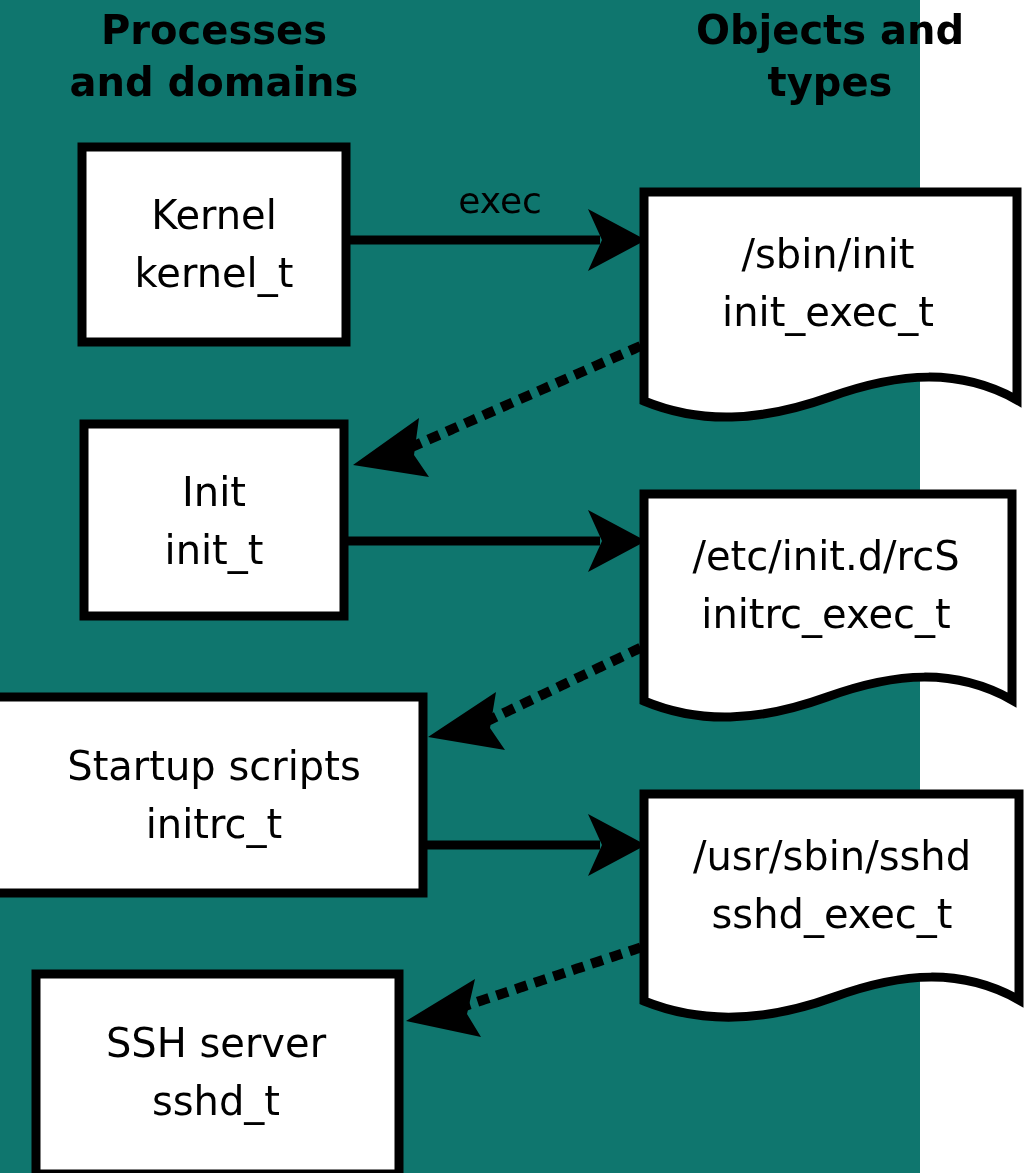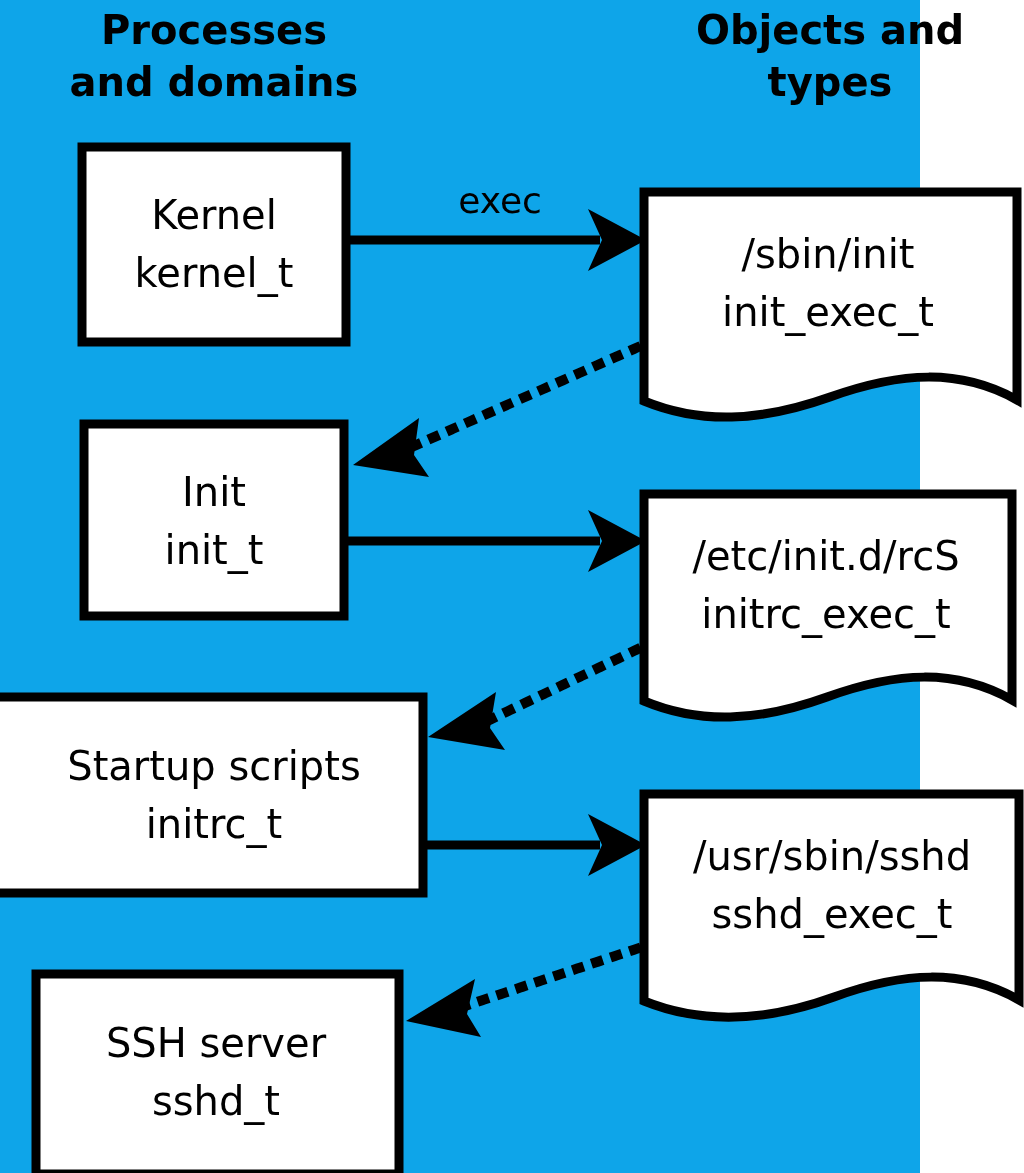--- a/index.html
+++ b/index.html
@@ -10,21 +10,21 @@
   body {
     width: 1024px;
     height: 1173px;
     overflow: hidden;
     font-family: "DejaVu Sans", sans-serif;
   }
   #diagram-root {
     position: relative;
     width: 920px;
     height: 1173px;
-    background: #0ea5e9;
+    background: #0f766e;
   }
   svg.canvas {
     position: absolute;
     top: 0;
     left: 0;
     width: 1024px;
     height: 1173px;
     display: block;
   }
   text {

